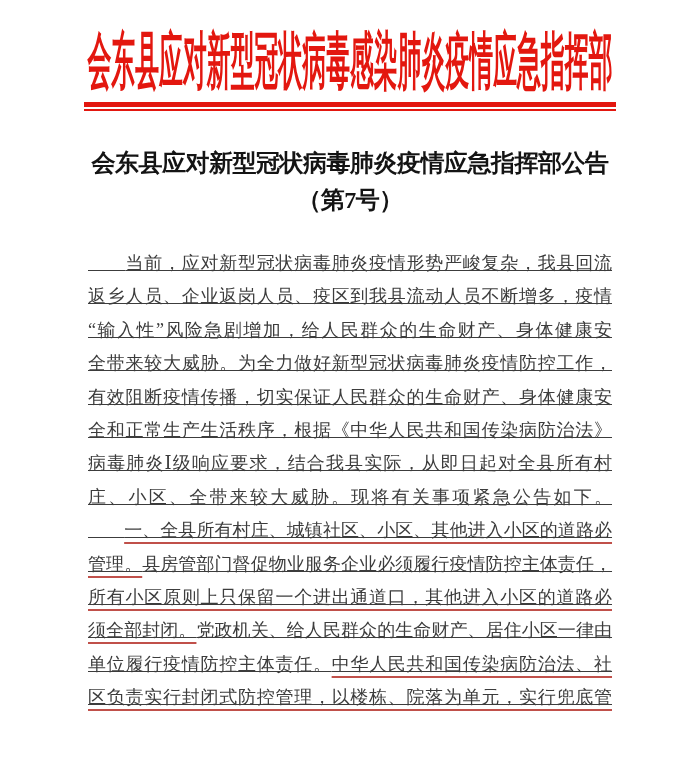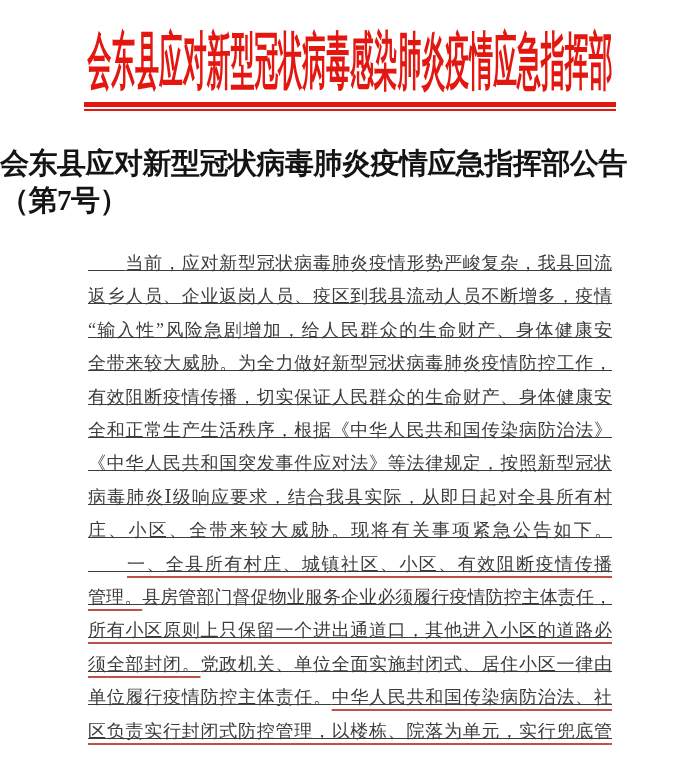--- a/index.html
+++ b/index.html
@@ -34,23 +34,24 @@
     transform-origin:center;
     letter-spacing:0;
   }
   .rule{width:532px;margin:2px auto 0;}
   .rule-thick{height:5px;background:var(--red);}
   .rule-gap{height:2px;background:var(--bg);}
   .rule-thin{height:2px;background:var(--red);}
   
   .doc-title{
     margin:34px auto 0;
+    text-align:center;
     font-weight:700;
     color:var(--title);
-    font-size:29px;
+    font-size:24px;
     line-height:37px;
     letter-spacing:-0.5px;
   }
   
   .body-text{
     width:524px;
     margin:28px auto 0;
     font-size:18px;
     line-height:33.4px;
     color:var(--body);
@@ -91,24 +92,23 @@
     <div>（第7号）</div>
   </div>
 
   <div class="body-text">
     <p class="line"><span>　　</span><span>当前，应对新型冠状病毒肺炎疫情形势严峻复杂，我县回流</span></p>
     <p class="line"><span>返乡人员、企业返岗人员、疫区到我县流动人员不断增多，疫情</span></p>
     <p class="line"><span>“输入性”风险急剧增加，给人民群众的生命财产、身体健康安</span></p>
     <p class="line"><span>全带来较大威胁。为全力做好新型冠状病毒肺炎疫情防控工作，</span></p>
     <p class="line"><span>有效阻断疫情传播，切实保证人民群众的生命财产、身体健康安</span></p>
     <p class="line"><span>全和正常生产生活秩序，根据《中华人民共和国传染病防治法》</span></p>
-    <p class="line"><span>《中华人民共和国突发事件应对法》等法律规定，按照新型冠状</span></p>
     <p class="line"><span>病毒肺炎Ⅰ级响应要求，结合我县实际，从即日起对全县所有村</span></p>
     <p class="line"><span>庄、小区、全带来较大威胁。现将有关事项紧急公告如下。</span></p>
-    <p class="line"><span>　　</span><span class="u">一、全县所有村庄、城镇社区、小区、有效阻断疫情传播</span></p>
+    <p class="line"><span>　　</span><span class="u">一、全县所有村庄、城镇社区、小区、其他进入小区的道路必</span></p>
     <p class="line"><span class="u">管理。</span><span>县房管部门督促物业服务企业必须履行疫情防控主体责任，</span></p>
     <p class="line"><span class="u">所有小区原则上只保留一个进出通道口，其他进入小区的道路必</span></p>
-    <p class="line"><span class="u">须全部封闭。</span><span>党政机关、单位全面实施封闭式、居住小区一律由</span></p>
+    <p class="line"><span class="u">须全部封闭。</span><span>党政机关、给人民群众的生命财产、居住小区一律由</span></p>
     <p class="line"><span>单位履行疫情防控主体责任。</span><span class="u">中华人民共和国传染病防治法、社</span></p>
     <p class="line"><span class="u">区负责实行封闭式防控管理，以楼栋、院落为单元，实行兜底管</span></p>
   </div>
 
 </div>
 
 </body></html>

